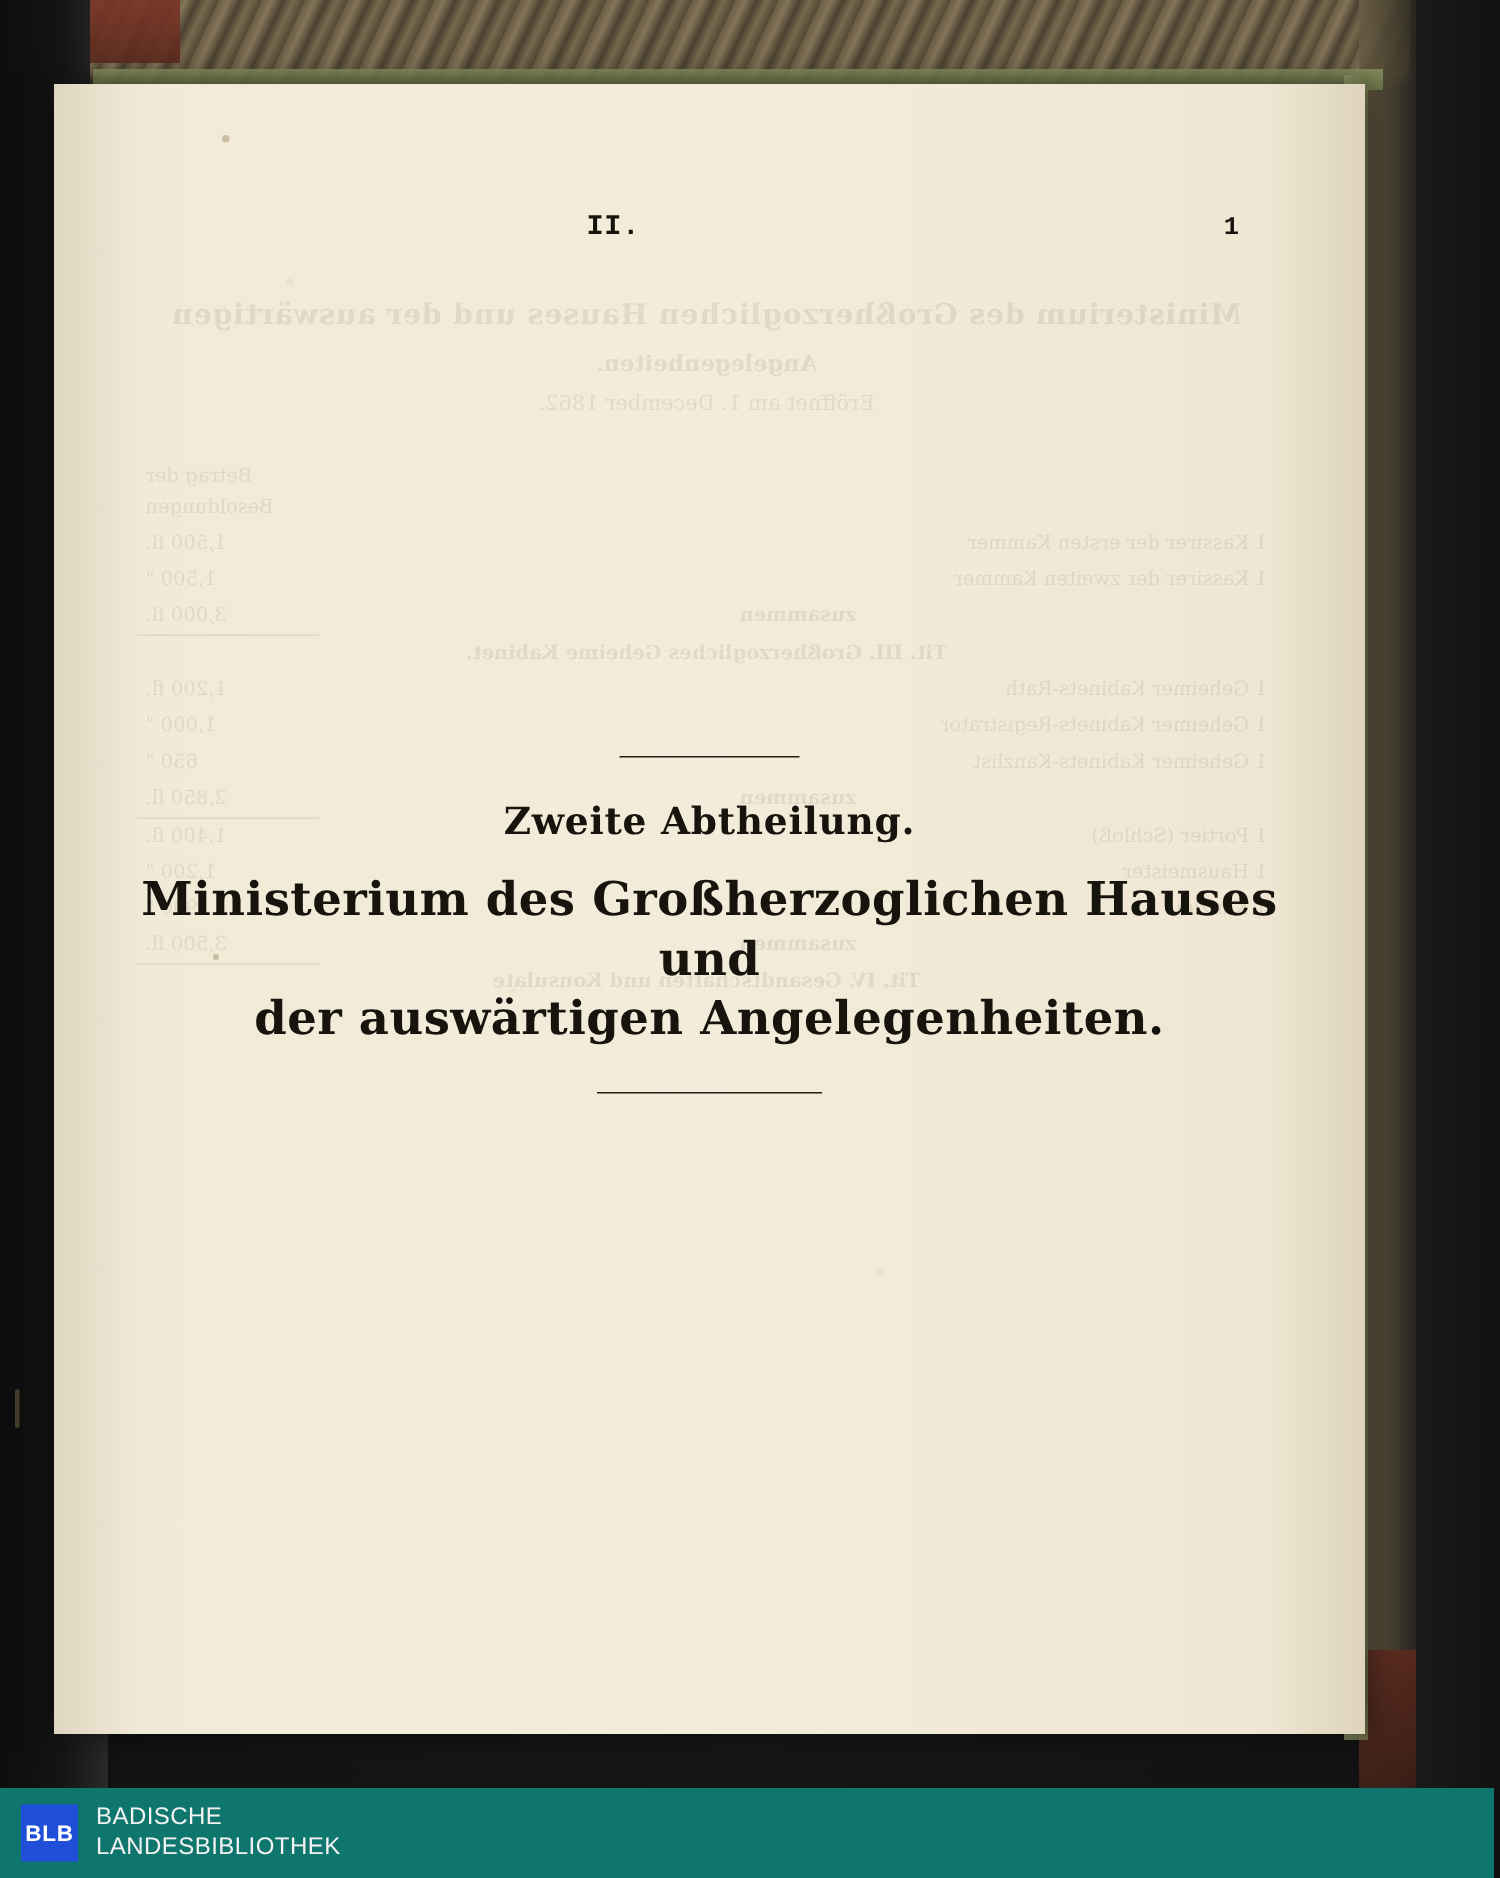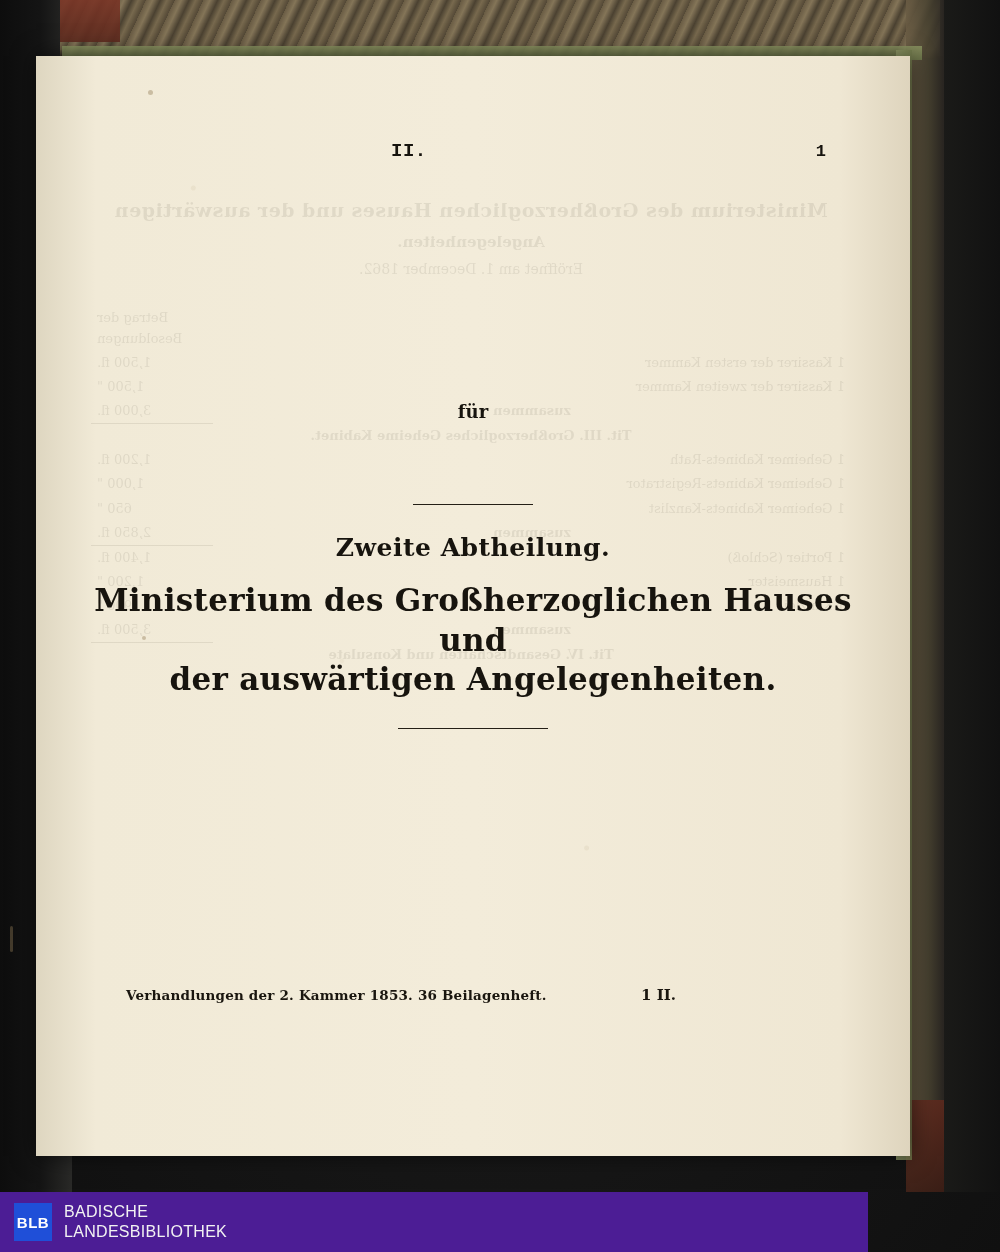--- a/index.html
+++ b/index.html
@@ -255,23 +255,23 @@
     background: #6f5f43;
     opacity: .55;
     border-radius: 2px;
   }
 
   
   .banner {
     position: absolute;
     left: 0;
     bottom: 0;
-    width: 868px;
+    width: 996px;
     height: 60px;
-    background: #4c1d95;
+    background: #0f766e;
     display: flex;
     align-items: center;
     justify-content: flex-start;
     padding: 0 14px;
     box-sizing: border-box;
   }
   .brand {
     display: flex;
     align-items: center;
     gap: 12px;
@@ -396,33 +396,28 @@
 
     <div class="mark-dot" style="left:112px; top:34px; width:5px; height:5px;"></div>
     <div class="mark-dot" style="left:106px; top:580px; width:4px; height:4px;"></div>
     <div class="tick" style="left:-26px; top:870px;"></div>
 
     <div class="hdr">
       <div class="hdr-left">II.</div>
       <div class="hdr-right">1</div>
     </div>
 
-    <div class="fraktur title-fuer">für</div>
     <div class="rule1"></div>
     <div class="fraktur title-abt">Zweite Abtheilung.</div>
     <div class="fraktur title-min">
       <span>Ministerium des Großherzoglichen Hauses und</span><br>
       <span>der auswärtigen Angelegenheiten.</span>
     </div>
     <div class="rule2"></div>
 
-    <div class="footline">
-      <div class="foot-left">Verhandlungen der 2. Kammer 1853.  36 Beilagenheft.</div>
-      <div class="foot-right">1 II.</div>
-    </div>
 
   </div>
 </div>
 
 <div class="banner">
 
   <div class="brand">
     <div class="blb-logo">BLB</div>
     <div class="brand-text">
       <span>BADISCHE</span><br>

